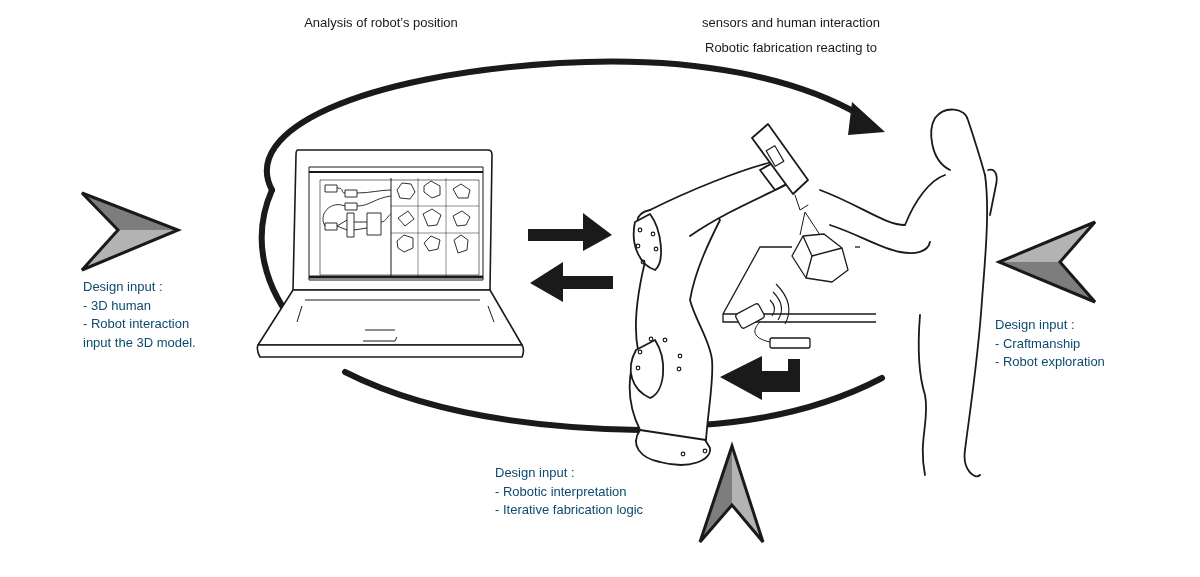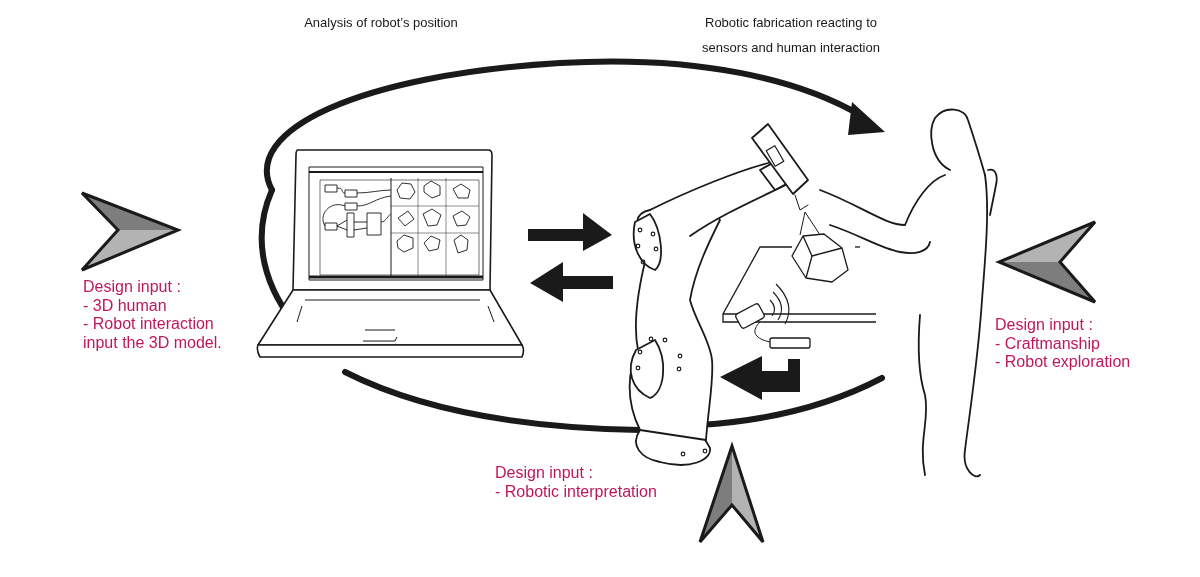--- a/index.html
+++ b/index.html
@@ -1,32 +1,32 @@
 <!DOCTYPE html>
 <html><head>
 <meta charset="utf-8">
 <style>
   html, body { margin: 0; padding: 0; background: #ffffff; }
   body { width: 1200px; height: 577px; position: relative; overflow: hidden;
          font-family: "Liberation Sans", sans-serif; color: #1a1a1a; }
   #canvas { position: absolute; left: 0; top: 0; width: 1200px; height: 577px; }
   .title { position: absolute; text-align: center; font-size: 13px; line-height: 25px; color: #1a1a1a; }
   .title span { display: block; }
-  .caption { position: absolute; font-size: 16px; line-height: 18.5px; color: #be185d; }
+  .caption { position: absolute; font-size: 13px; line-height: 18.5px; color: #0c4a6e; }
   .caption span { display: block; white-space: nowrap; }
 </style>
 </head>
 <body>
 
 <div class="title" style="left:250px; top:10px; width:262px;">
   <span>Analysis of robot’s position</span>
 </div>
 <div class="title" style="left:628px; top:10px; width:326px;">
+  <span>sensors and human interaction</span>
   <span>Robotic fabrication reacting to</span>
-  <span>sensors and human interaction</span>
 </div>
 
 <svg id="canvas" viewBox="0 0 1200 577">
   <defs>
     <linearGradient id="g" x1="0" y1="0" x2="0" y2="1">
       <stop offset="0" stop-color="#ffffff"></stop>
     </linearGradient>
   </defs>
 
   <g fill="none" stroke="#1a1a1a" stroke-linecap="round">
@@ -165,13 +165,14 @@
   <span>input the 3D model.</span>
 </div>
 <div class="caption" style="left:995px; top:316px;">
   <span>Design input :</span>
   <span>- Craftmanship</span>
   <span>- Robot exploration</span>
 </div>
 <div class="caption" style="left:495px; top:464px;">
   <span>Design input :</span>
   <span>- Robotic interpretation</span>
+  <span>- Iterative fabrication logic</span>
 </div>
 
 </body></html>

